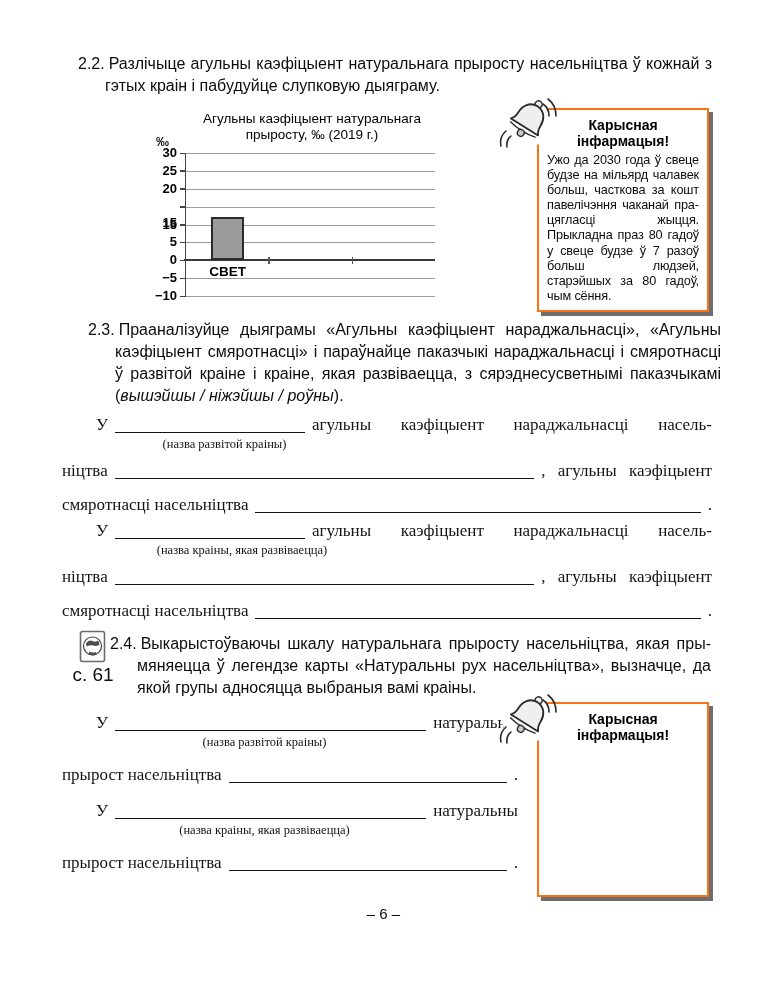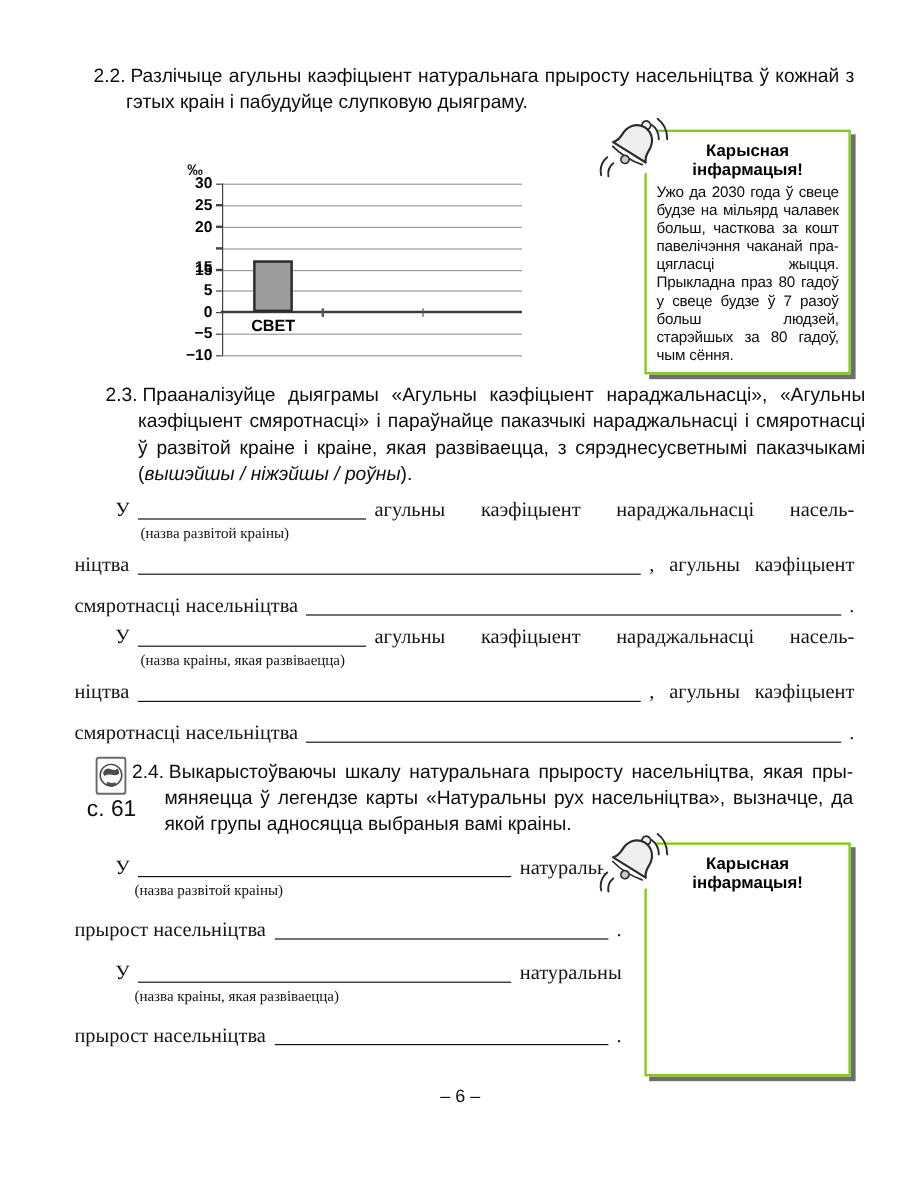--- a/index.html
+++ b/index.html
@@ -20,57 +20,58 @@
   .plot { position:absolute; left:45px; top:42px; width:250px; height:143px; border-left:1.5px solid #444; }
   .gridline { position:absolute; left:0; right:0; height:1px; background:#9c9c9c; }
   .gridline.zero { height:2px; background:#3a3a3a; left:-2px; }
   .ytick { position:absolute; right:calc(100% + 9px); font-size:13px; font-weight:700; line-height:14px; white-space:nowrap; color:#000; }
   .ydash { position:absolute; left:-6px; width:6px; height:1.5px; background:#444; }
   .xdash { position:absolute; width:1.5px; height:7px; background:#555; }
   .bar { position:absolute; background:#9c9c9c; border:2px solid #2b2b2b; }
   .cat { position:absolute; transform:translateX(-50%); font-size:13.5px; font-weight:700; color:#000; }
 
   
-  .infobox { position:absolute; width:172px; background:#fff; border:2px solid #84cc16;
+  .infobox { position:absolute; width:172px; background:#fff; border:2px solid #f97316;
              box-shadow:4px 4px 0 #6e6e6e; padding:7px 8px 6px 8px; z-index:2; }
   .ib-title { width:112px; margin:0 auto 4px auto; text-align:center;
               font-size:14px; line-height:16px; font-weight:700; color:#000; }
   .ib-body { font-size:12.7px; line-height:15.1px; text-align:justify; letter-spacing:-0.15px; color:#0d0d0d; }
   .bell { position:absolute; width:60px; height:64px; z-index:3; }
 
   
   .fillblock { position:absolute; font-family:"Liberation Serif",serif; font-size:17px; color:#141414; }
   .fl { display:flex; height:22px; line-height:22px; white-space:nowrap; }
   .fl > * + * { margin-left:7px; }
   .indent { padding-left:34px; }
   .blank { flex:1 1 auto; border-bottom:1.5px solid #141414; align-self:flex-end; margin-bottom:3px; min-width:40px; }
   .blank.fixed { flex:0 0 190px; }
   .jfill { flex:1 1 auto; text-align:justify; text-align-last:justify; }
   .wsp { word-spacing:8px; }
-  .caption { position:absolute; font-size:12.5px; line-height:15px; color:#141414; }
+  .caption { position:absolute; font-size:12.5px; line-height:15px; text-align:center; color:#141414; }
   .cap23 { left:55px; top:23px; width:215px; }
   .cap24 { left:50px; top:23px; width:305px; }
   .m1 { margin-top:24px; }  .m2 { margin-top:12px; }  .m3 { margin-top:30px; }
 
   
   .atlas { position:absolute; left:79px; top:630px; width:27px; height:33px; }
   .atlas-ref { position:absolute; left:72px; top:664px; width:42px; text-align:center; font-size:19px; color:#0d0d0d; }
 
   .footer { position:absolute; left:0; top:905px; width:100%; text-align:center; font-size:15px; color:#0d0d0d; }
 </style>
 </head>
 <body>
 
 <div class="page">
 
   <section class="task" style="left:78px; top:53px; width:634px;">
     <span class="body"><span class="tnum">2.2.</span><span>Разлічыце агульны каэфіцыент натуральнага прыросту насельніцтва ў кож­най з гэтых краін і пабудуйце слупковую дыяграму.</span></span>
   </section>
 
   <div class="chart">
+    <div class="chart-title">Агульны каэфіцыент натуральнага прыросту, ‰ (2019 г.)</div>
     <div class="permille">‰</div>
     <div class="plot">
         <div class="gridline" style="top: 0px;"></div>
         <div class="ytick" style="top: -7px;">30</div>
         <div class="ydash" style="top: -0.5px;"></div>
         <div class="gridline" style="top: 17.875px;"></div>
         <div class="ytick" style="top: 10.875px;">25</div>
         <div class="ydash" style="top: 17.375px;"></div>
         <div class="gridline" style="top: 35.75px;"></div>
         <div class="ytick" style="top: 28.75px;">20</div>

